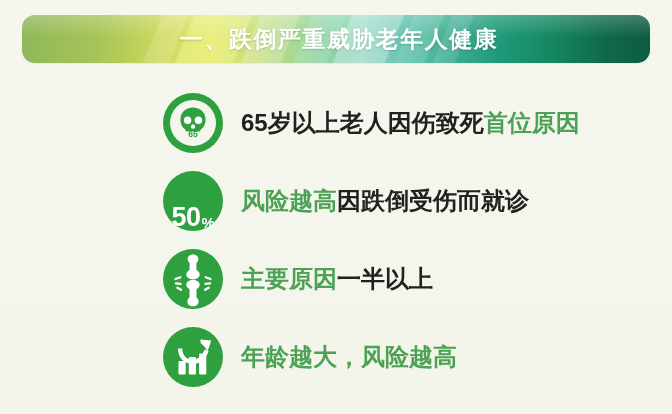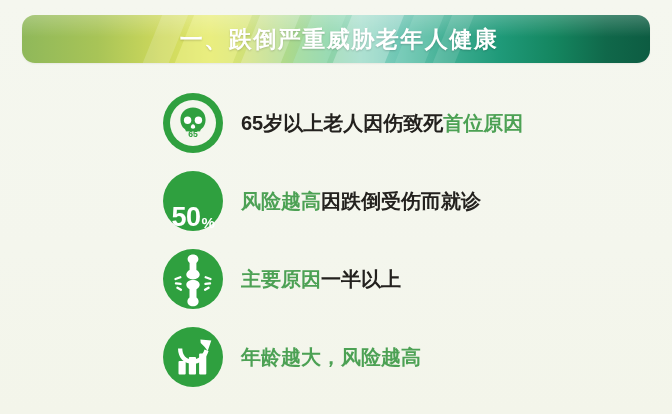--- a/index.html
+++ b/index.html
@@ -105,21 +105,21 @@
   }
   .icon-wrap {
     position: absolute;
     left: 163px;
     top: 9px;
     width: 60px;
     height: 60px;
   }
   .row-text {
     margin-left: 78px;
-    font-size: 20px;
+    font-size: 24px;
     font-weight: bold;
     line-height: 1.1;
     white-space: nowrap;
   }
   .t-dark { color: #23211e; }
   .t-green { color: #4ca154; }
 
   
   .ico-ring {
     width: 60px;

